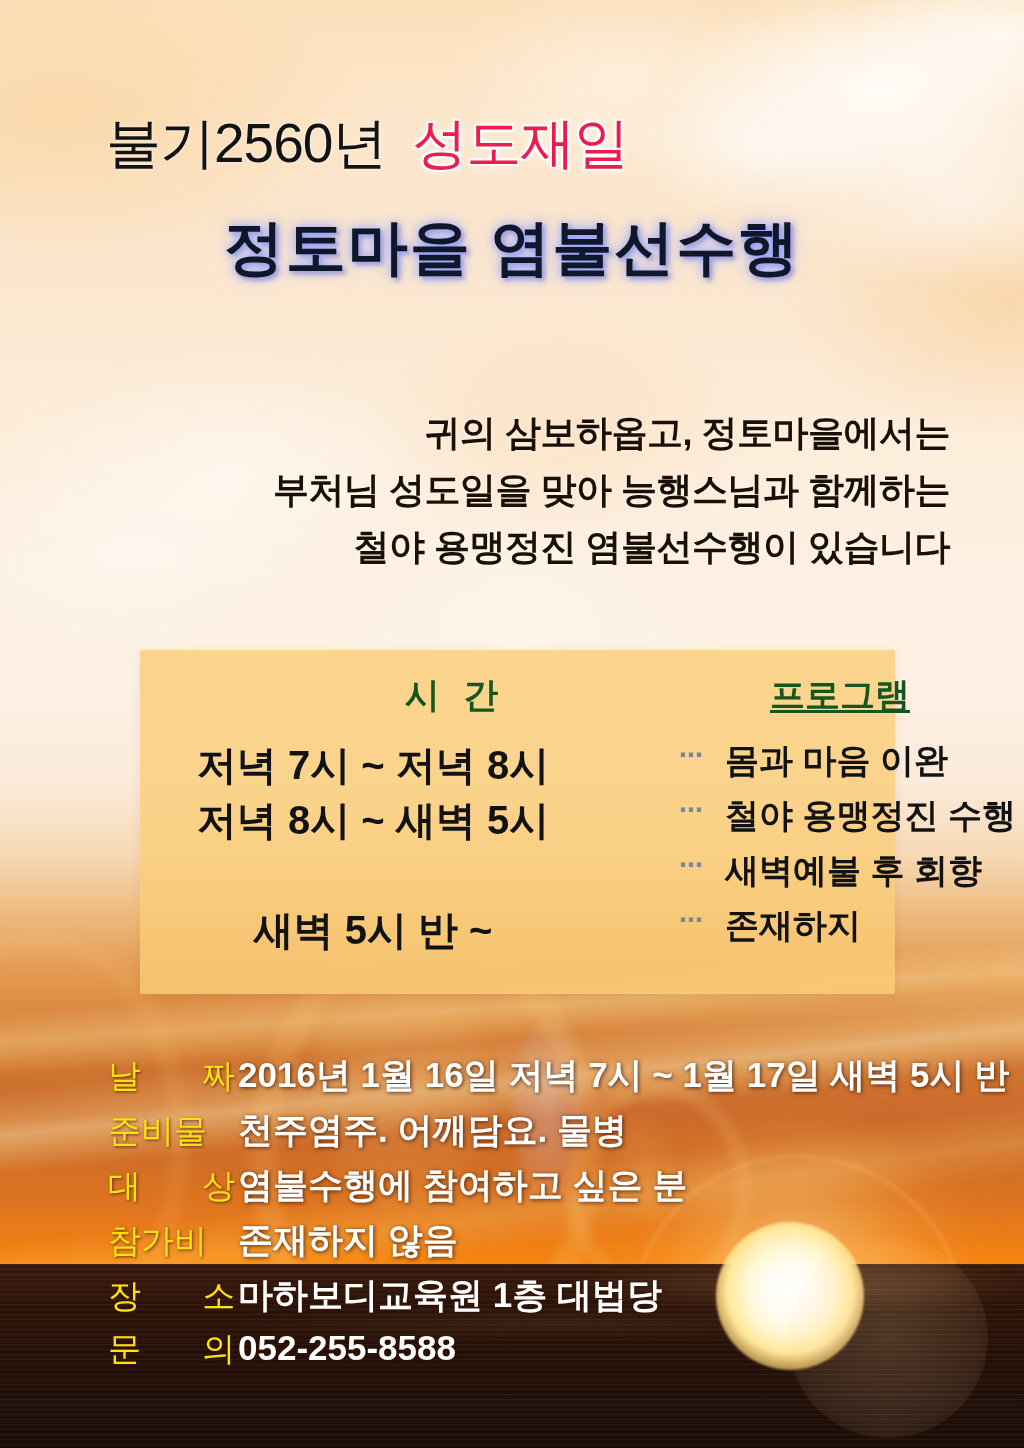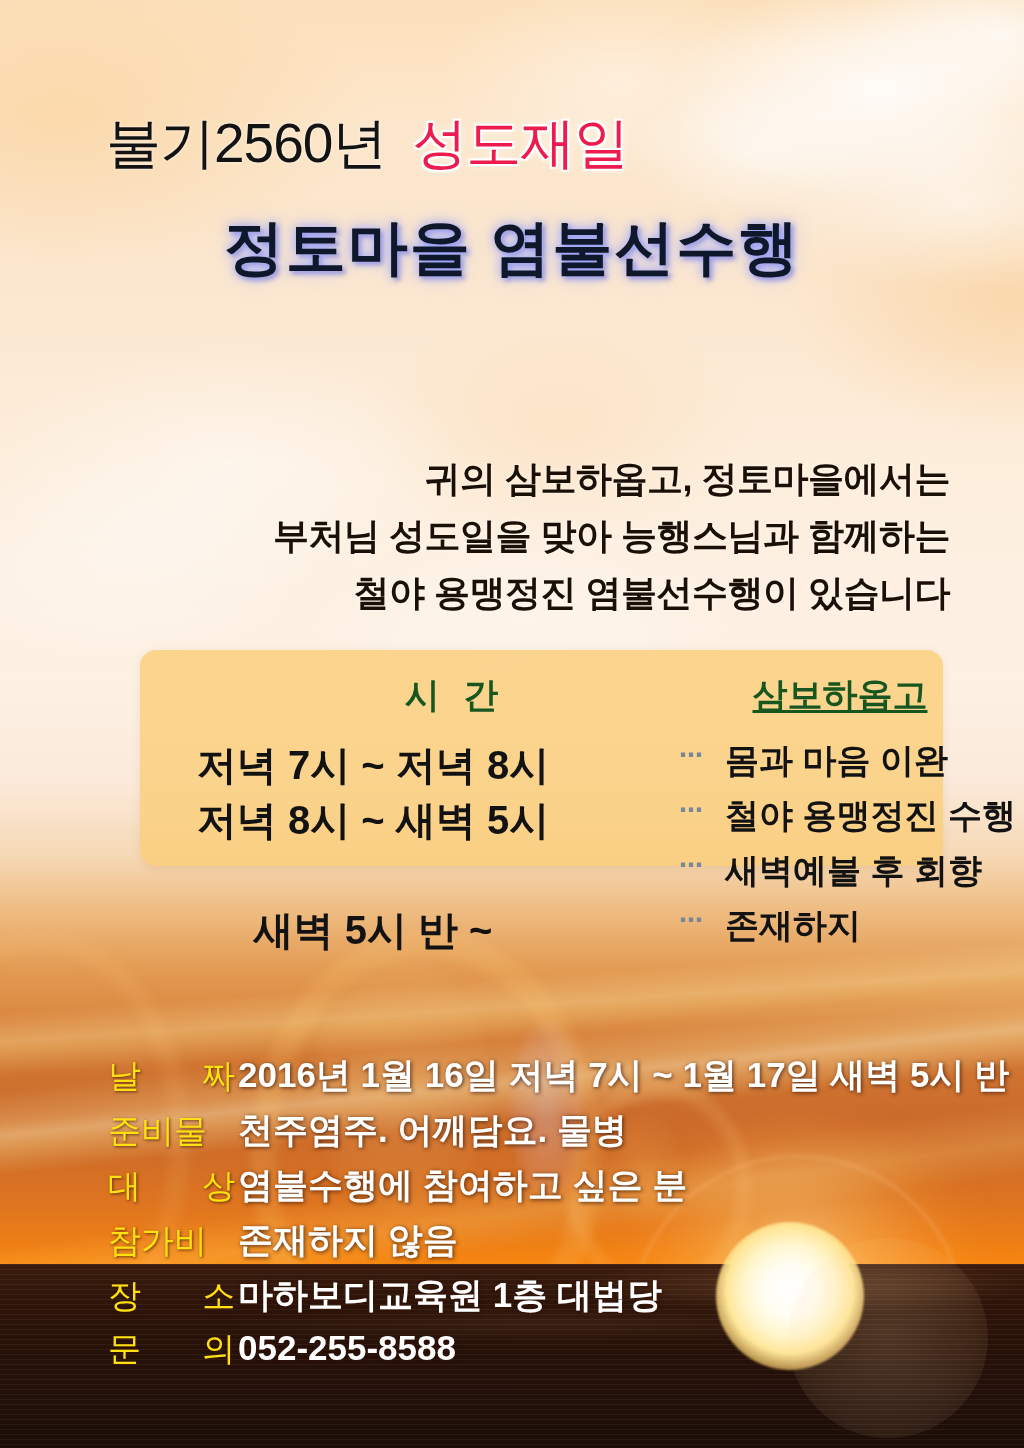--- a/index.html
+++ b/index.html
@@ -253,35 +253,33 @@
     left: 0;
     right: 74px;
     top: 404px;
     text-align: right;
     font-size: 36px;
     font-weight: bold;
     color: #1b1008;
     line-height: 57px;
     letter-spacing: -0.5px;
     text-shadow: 0 0 4px rgba(255,250,240,0.8);
-    margin-top: 46px;
   }
   .intro div { white-space: nowrap; }
 
   
   .schedule {
     position: absolute;
     left: 140px;
     top: 650px;
     width: 755px;
-    height: 216px;
+    height: 344px;
     background: rgba(250,205,120,0.80);
-    border-radius: 16px;
+    border-radius: 2px;
     box-shadow: 0 2px 10px rgba(120,70,10,0.10);
-    padding-left: 48px;
   }
   .sched-grid {
     position: absolute;
     inset: 0;
   }
   .sched-head {
     position: absolute;
     top: 22px;
     left: 0; right: 0;
     height: 48px;
@@ -413,21 +411,21 @@
       <div>귀의 삼보하옵고, 정토마을에서는</div>
       <div>부처님 성도일을 맞아 능행스님과 함께하는</div>
       <div>철야 용맹정진 염불선수행이 있습니다</div>
     </div>
 
     <div class="schedule">
       <div class="sched-grid">
 
         <div class="sched-head">
           <div class="h-time">시 간</div>
-          <div class="h-prog">삼보하옵고</div>
+          <div class="h-prog">프로그램</div>
         </div>
 
         <div class="sched-row" style="top:88px;">
           <div class="c-time">저녁 7시 ~ 저녁 8시</div>
           <div class="c-dots">⋯</div>
           <div class="c-prog">몸과 마음 이완</div>
         </div>
 
         <div class="sched-row" style="top:143px;">
           <div class="c-time">저녁 8시 ~ 새벽 5시</div>

